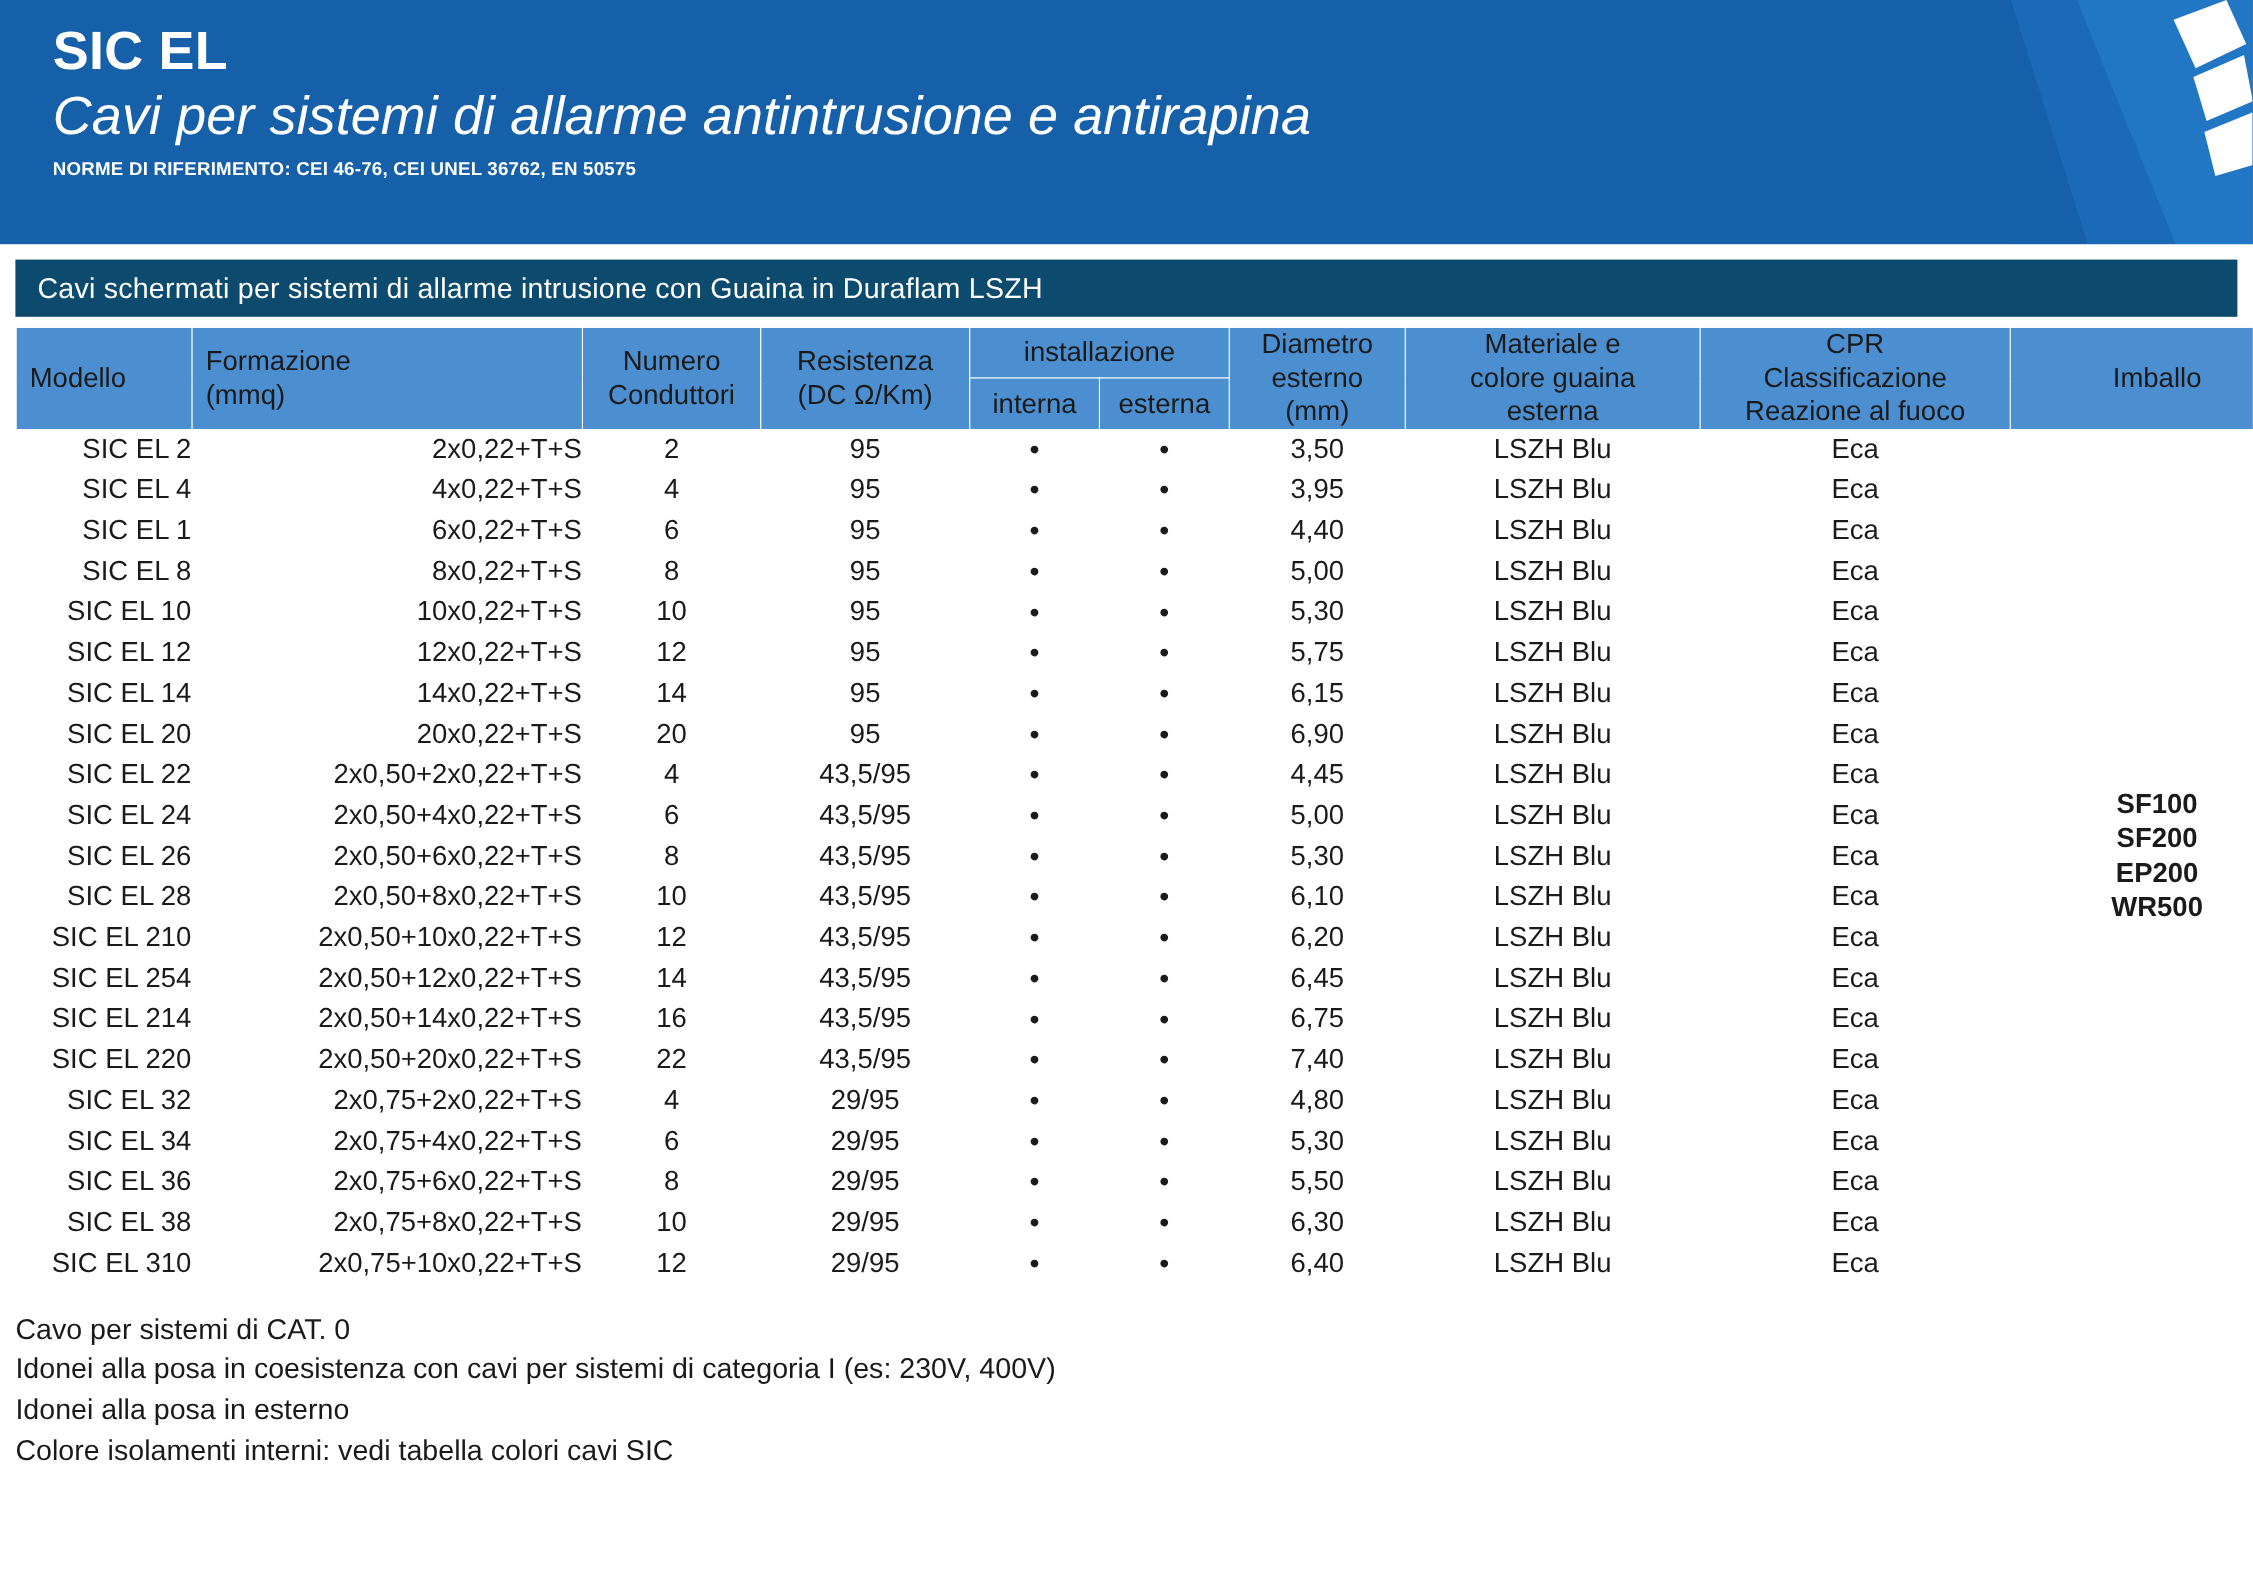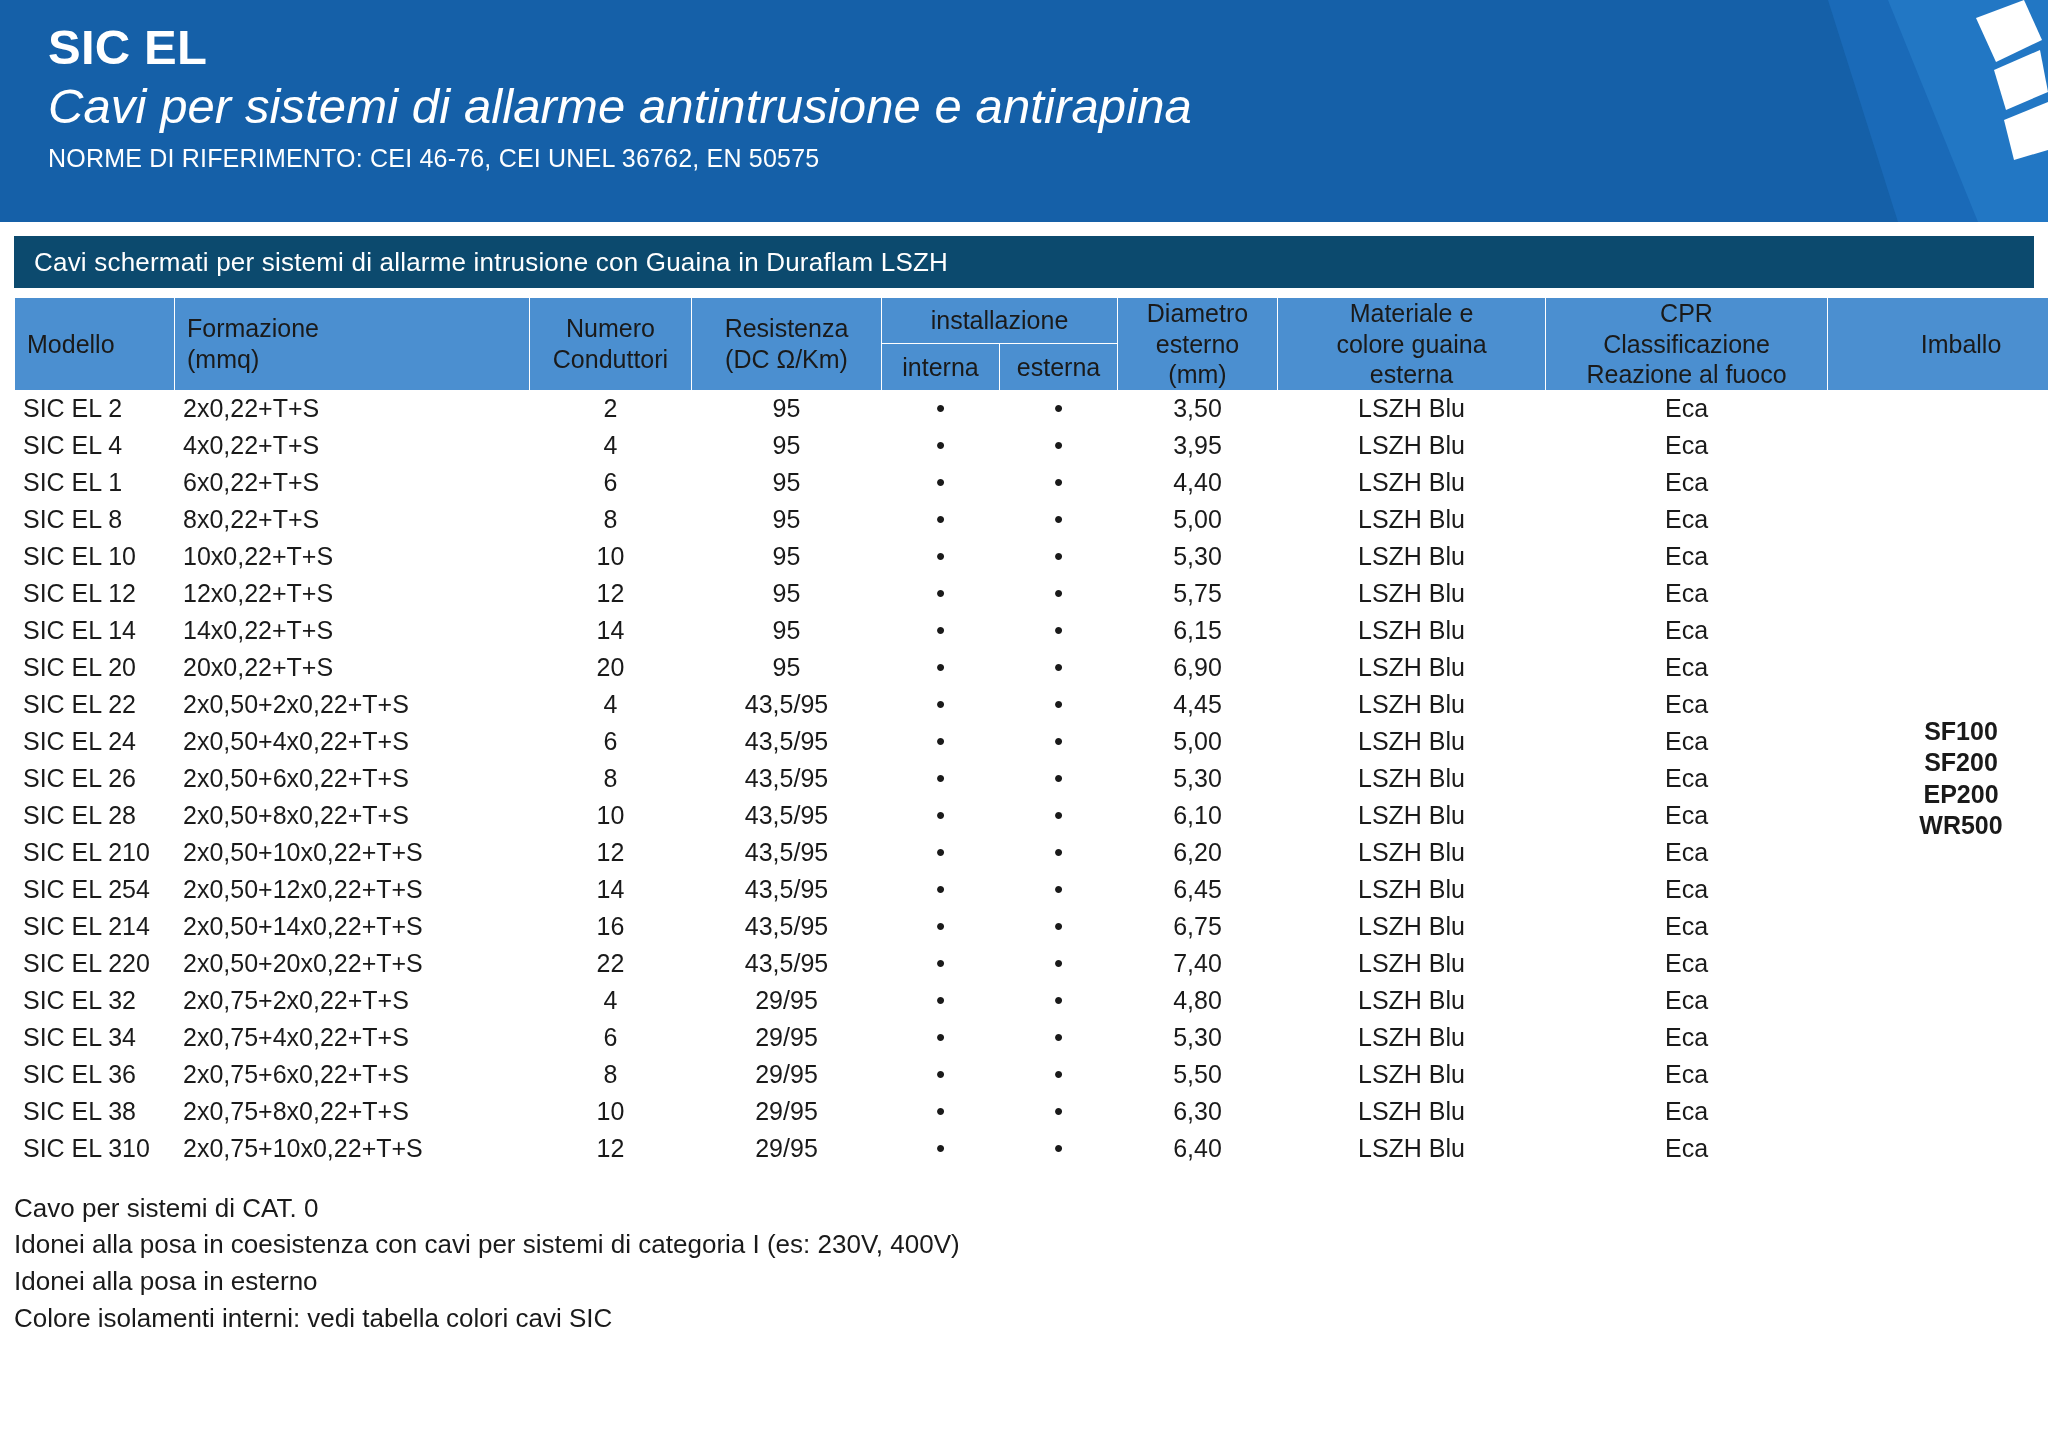--- a/index.html
+++ b/index.html
@@ -43,22 +43,22 @@
     color: #ffffff;
     font-size: 49px;
     font-weight: normal;
     line-height: 1.15;
     margin-top: 4px;
     letter-spacing: 0.1px;
     font-style: italic;
   }
   .header-norms {
     color: #ffffff;
-    font-size: 25px;
-    font-weight: normal;
+    font-size: 17px;
+    font-weight: bold;
     margin-top: 10px;
     letter-spacing: 0.2px;
   }
   .header-deco {
     position: absolute;
     top: 0;
     right: 0;
     width: 220px;
     height: 222px;
     z-index: 1;
@@ -111,21 +111,21 @@
   }
   tbody td {
     background: #ffffff;
     border: 1px solid #9ab8d8;
     height: 36px;
     text-align: center;
     vertical-align: middle;
     line-height: 1.1;
   }
   tbody td.left {
-    text-align: left;
+    text-align: right;
     padding-left: 8px;
   }
   tbody td.dot {
     font-size: 26px;
   }
   td.imballo-cell {
     background: #ffffff;
     border: 1px solid #9ab8d8;
     text-align: center;
     vertical-align: middle;

